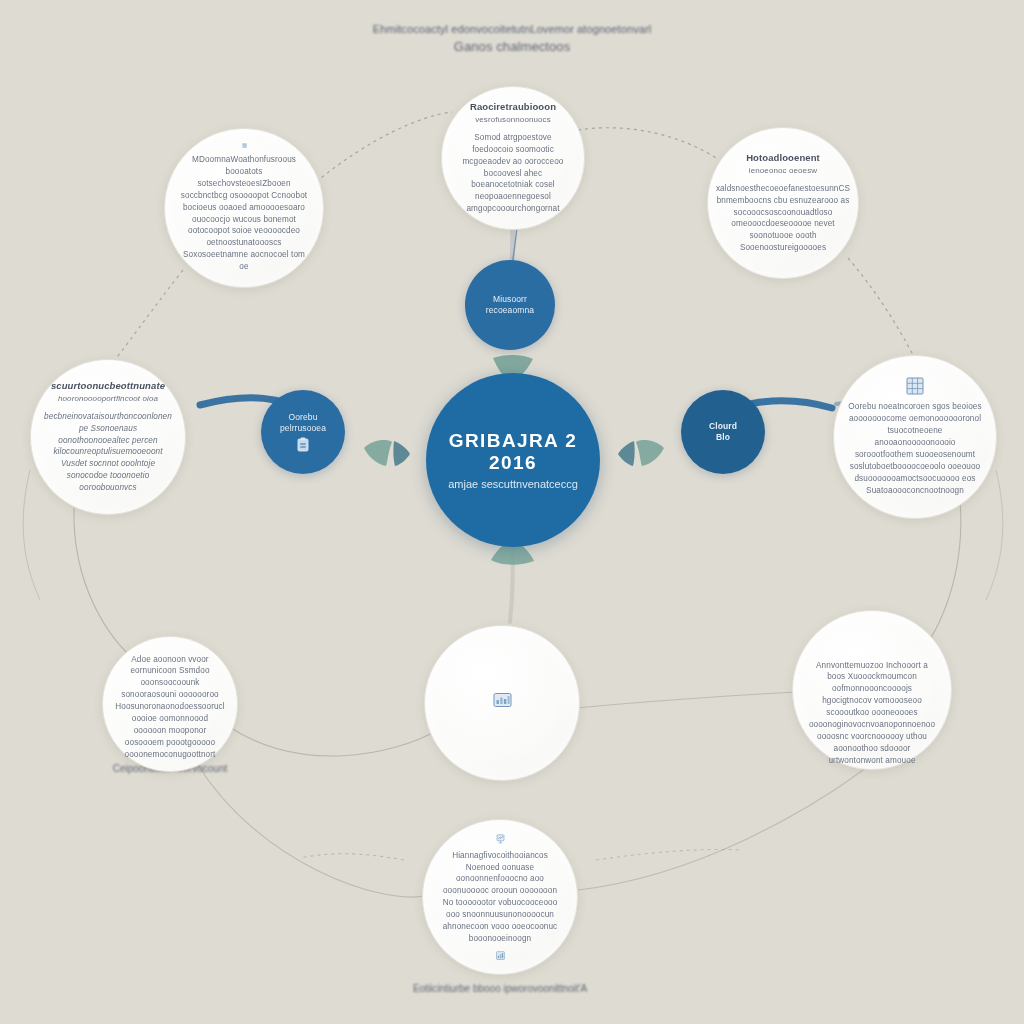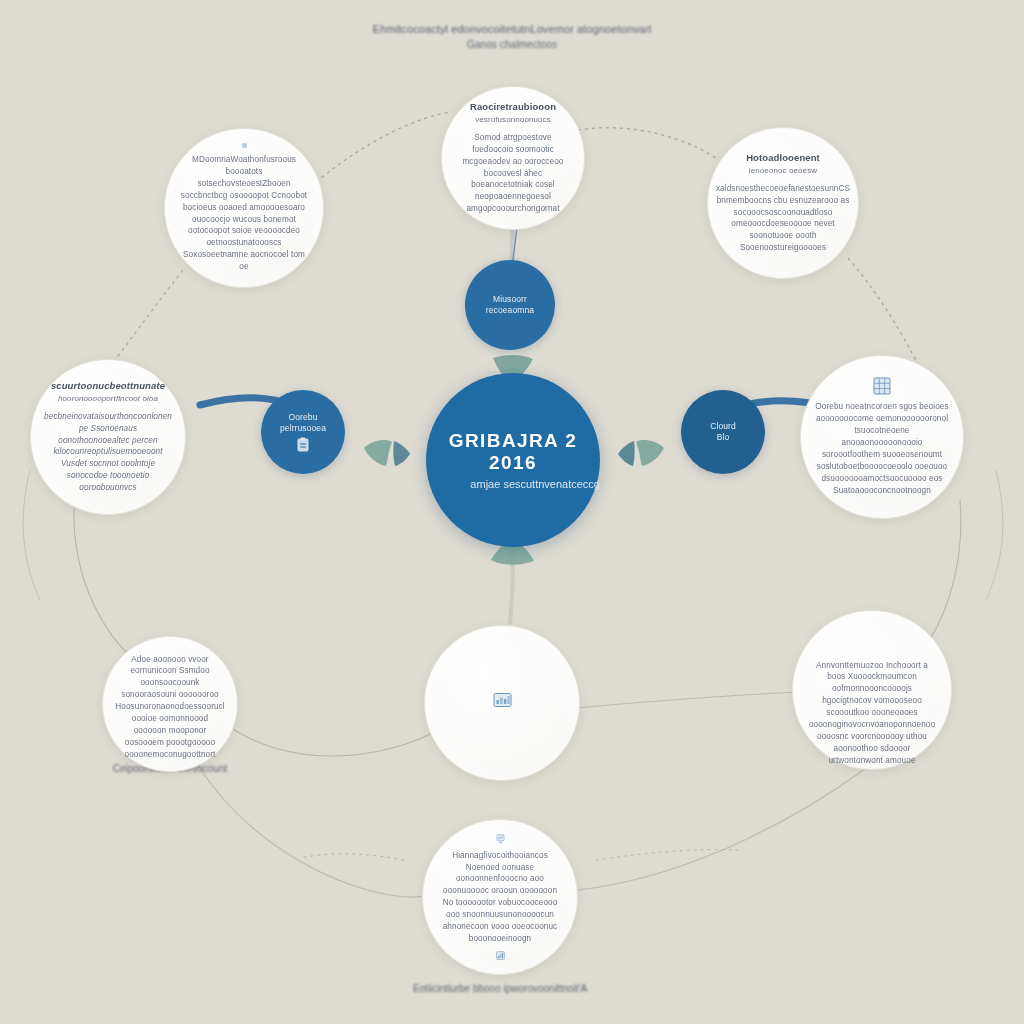--- a/index.html
+++ b/index.html
@@ -35,31 +35,30 @@
     color:#5d6470;
     padding:14px;
   }
 
   
   .node.hub{
     background:#1f6ba4;
     color:#ffffff;
     box-shadow:0 3px 16px rgba(30,70,110,.30);
     z-index:5;
-    align-items:flex-end;
   }
   
   .node.blue{
     background:#2a6da3;
     color:#e8eef5;
     box-shadow:0 2px 10px rgba(30,70,110,.25);
     z-index:5;
     justify-content:center;
   }
-  .node.blue.dark{background:#21608f;}
+  .node.blue.dark{background:#21608f;font-weight:bold;}
 
   
   .t{
     display:block;
     filter:blur(0.7px);
     letter-spacing:.1px;
     -webkit-font-smoothing:antialiased;
   }
   .n-title{
     font-size:9.5px;font-weight:bold;line-height:1.25;
@@ -100,21 +99,21 @@
 
   
   #heading{
     position:absolute;top:20px;left:0;width:1024px;
     text-align:center;z-index:6;
   }
   #heading .h1{
     font-size:11px;color:#5a6070;filter:blur(0.85px);line-height:1.7;
   }
   #heading .h2{
-    font-size:10px;color:#5f6575;filter:blur(0.85px);
+    font-size:13px;color:#5f6575;filter:blur(0.85px);
   }
 
   
   .wedge{position:absolute;z-index:3;filter:blur(0.3px);}
 </style>
 </head>
 <body>
 
 <div id="stage">
 
@@ -194,21 +193,21 @@
     <span class="n-sub t">vesrofusonnoonuocs</span>
     <span class="n-body t">Somod atrgpoestove foedoocoio soomootic mcgoeaodev ao oorocceoo bocoovesl ahec boeanocetotniak cosel neopoaoennegoesol amgopcooourchongornat</span>
   </div>
 
   <div class="node white" style="left:30px;top:359px;width:156px;height:156px;font-style:italic;">
     <span class="n-title t">scuurtoonucbeottnunate</span>
     <span class="n-sub t">hooronooooportfincoot oioa</span>
     <span class="n-body t">becbneinovataisourthoncoonlonen pe Ssonoenaus oonothoonooealtec percen kilocounreoptulisuemooeoont Vusdet socnnot ooolntoje sonocodoe tooonoetio ooroobouonvcs</span>
   </div>
 
-  <div class="node white" style="left:800px;top:355px;width:164px;height:164px;">
+  <div class="node white" style="left:833px;top:355px;width:164px;height:164px;">
     <svg class="nicon" width="18" height="18" viewBox="0 0 18 18">
       <rect x="1" y="1" width="16" height="16" rx="1" fill="#d7e4f0" stroke="#5b86ae" stroke-width="1"></rect>
       <line x1="1" y1="6.3" x2="17" y2="6.3" stroke="#5b86ae" stroke-width=".8"></line>
       <line x1="1" y1="11.6" x2="17" y2="11.6" stroke="#5b86ae" stroke-width=".8"></line>
       <line x1="6.3" y1="1" x2="6.3" y2="17" stroke="#5b86ae" stroke-width=".8"></line>
       <line x1="11.6" y1="1" x2="11.6" y2="17" stroke="#5b86ae" stroke-width=".8"></line>
     </svg>
     <span class="n-body t">Oorebu noeatncoroen sgos beoioes aooooooocome oemonooooooronol tsuocotneoene anooaonooooonoooio soroootfoothem suooeosenoumt soslutoboetboooocoeoolo ooeouoo dsuooooooamoctsoocuoooo eos Suatoaoooconcnootnoogn</span>
   </div>
 

